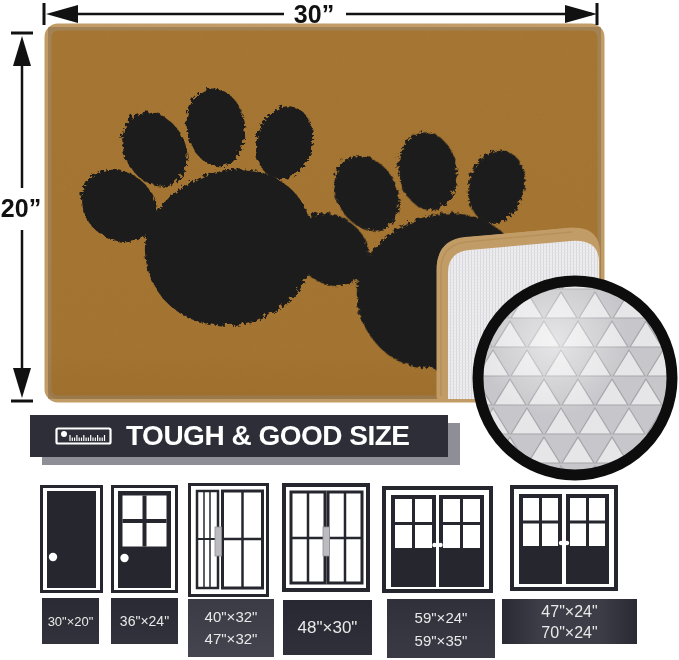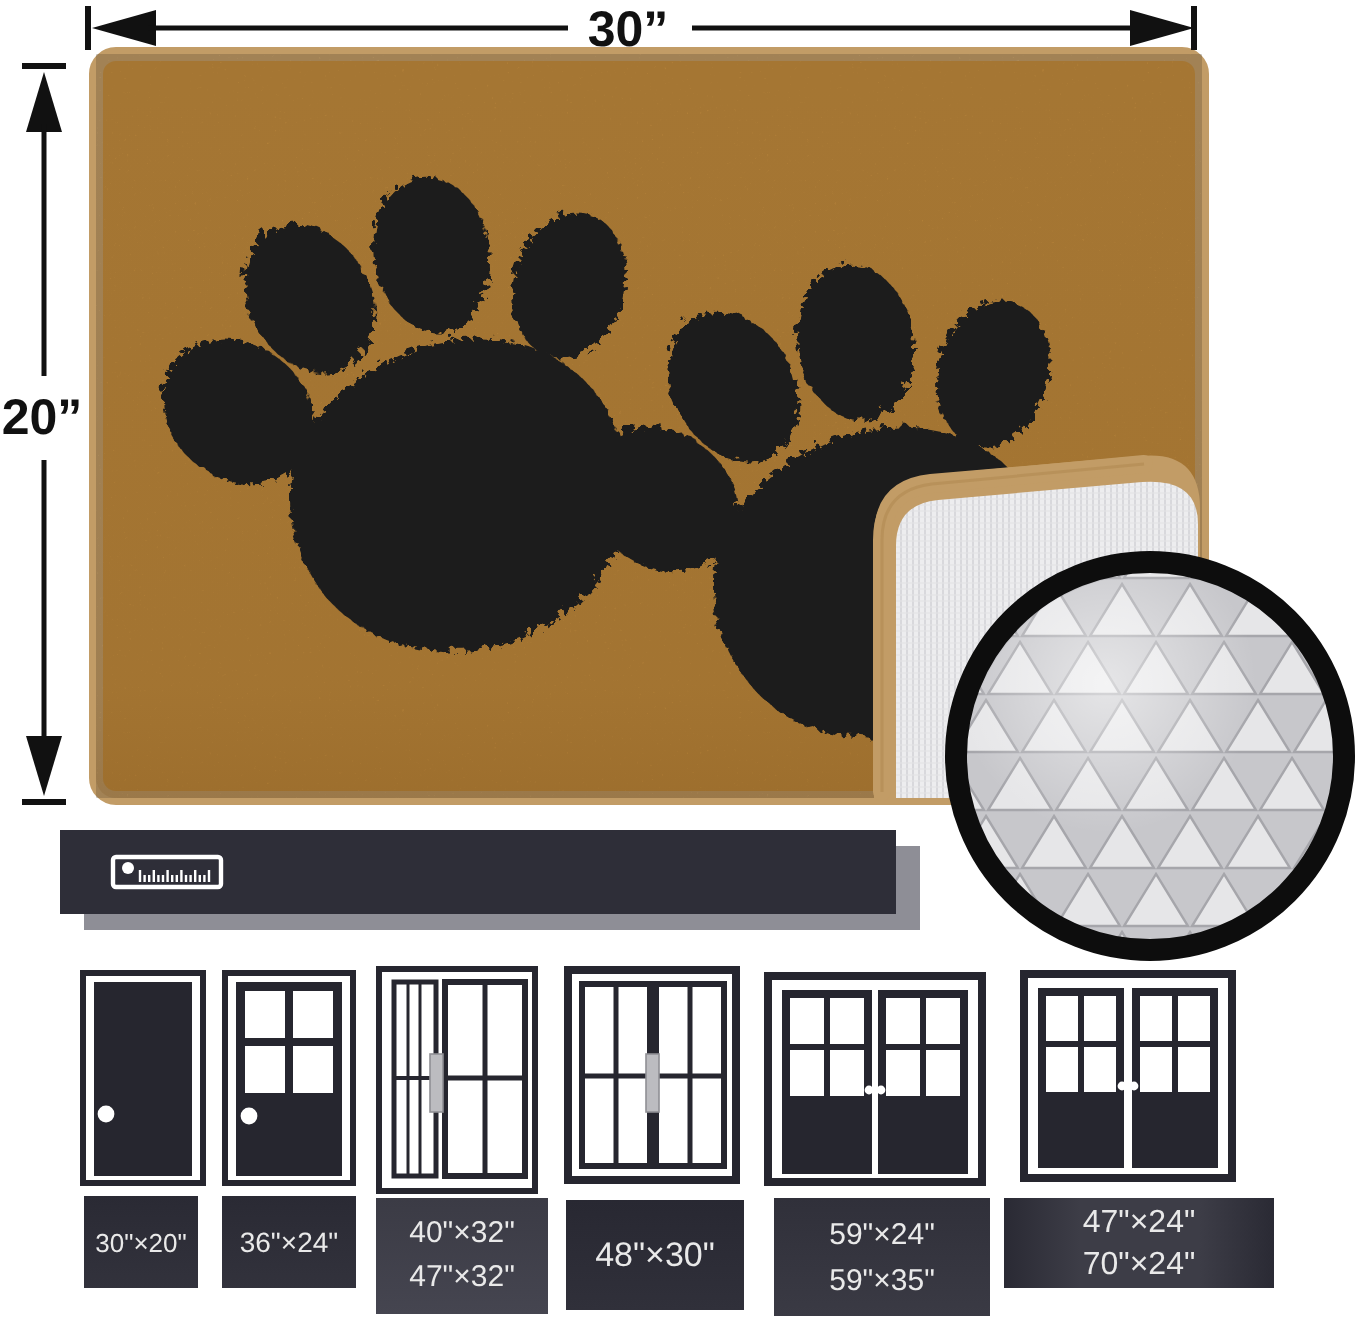--- a/index.html
+++ b/index.html
@@ -120,20 +120,21 @@
     </g>
   </svg>
 
   <div class="banner-shadow"></div>
   <div class="banner">
     <svg width="58" height="20" viewBox="0 0 58 20">
       <rect x="1.5" y="2.5" width="54" height="15" rx="1.5" fill="none" stroke="#ffffff" stroke-width="2.2"></rect>
       <circle cx="9" cy="8" r="3" fill="#ffffff"></circle>
       <path d="M15,9 V15 M17.3,11.5 V15 M19.6,11.5 V15 M21.9,9 V15 M24.2,11.5 V15 M26.5,11.5 V15 M28.8,9 V15 M31.1,11.5 V15 M33.4,11.5 V15 M35.7,9 V15 M38,11.5 V15 M40.3,11.5 V15 M42.6,9 V15 M44.9,11.5 V15 M47.2,11.5 V15 M49.5,9 V15" stroke="#ffffff" stroke-width="1.2" fill="none"></path>
     </svg>
+    <span class="banner-text">TOUGH &amp; GOOD SIZE</span>
   </div>
 
   <svg class="door" style="left:40px;top:485px" width="63" height="108" viewBox="0 0 63 108">
     <rect x="1.5" y="1.5" width="60" height="105" fill="#ffffff" stroke="#26262f" stroke-width="3"></rect>
     <rect x="7" y="6" width="49" height="97" fill="#26262f"></rect>
     <circle cx="13" cy="72" r="4.2" fill="#ffffff"></circle>
   </svg>
   <div class="size-label lbl-1">
     <span>30"×20"</span>
   </div>

